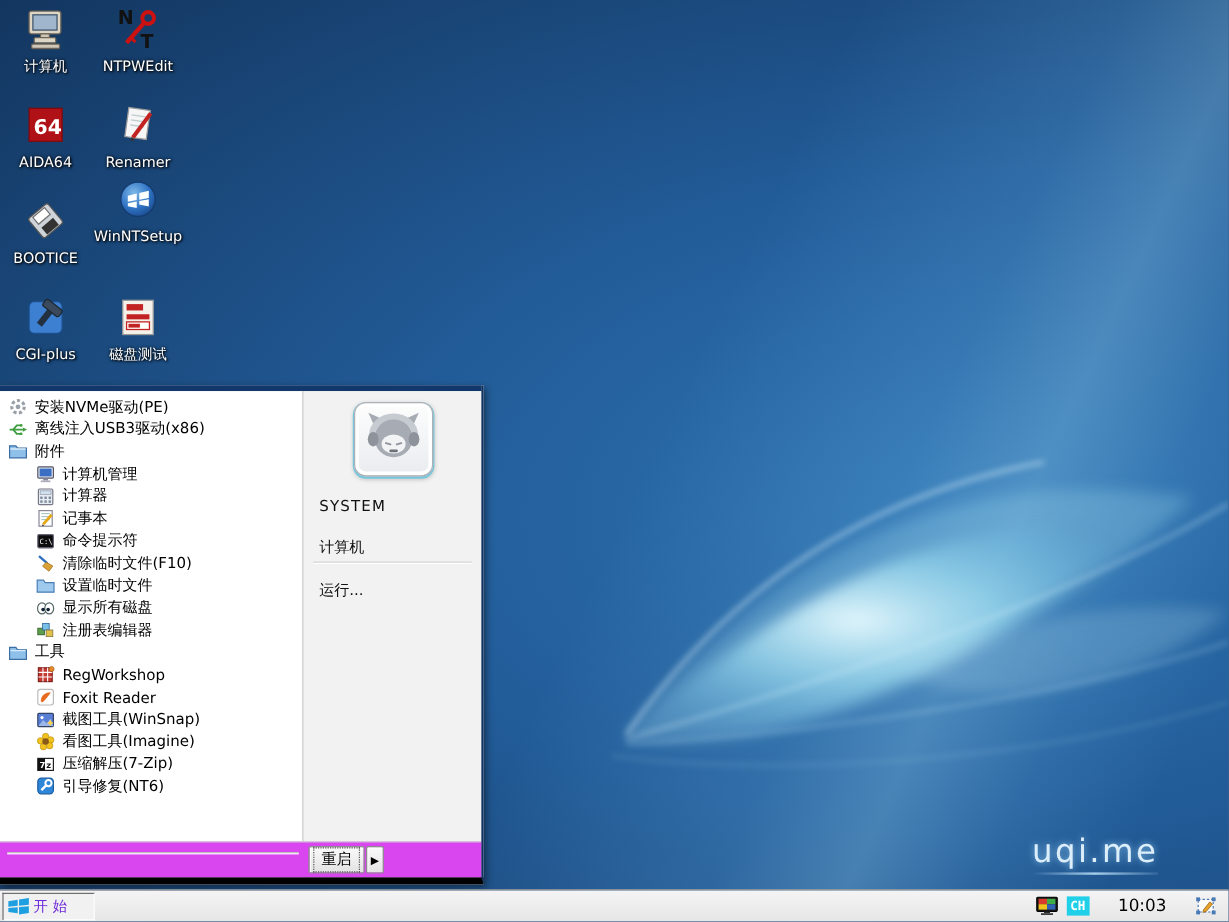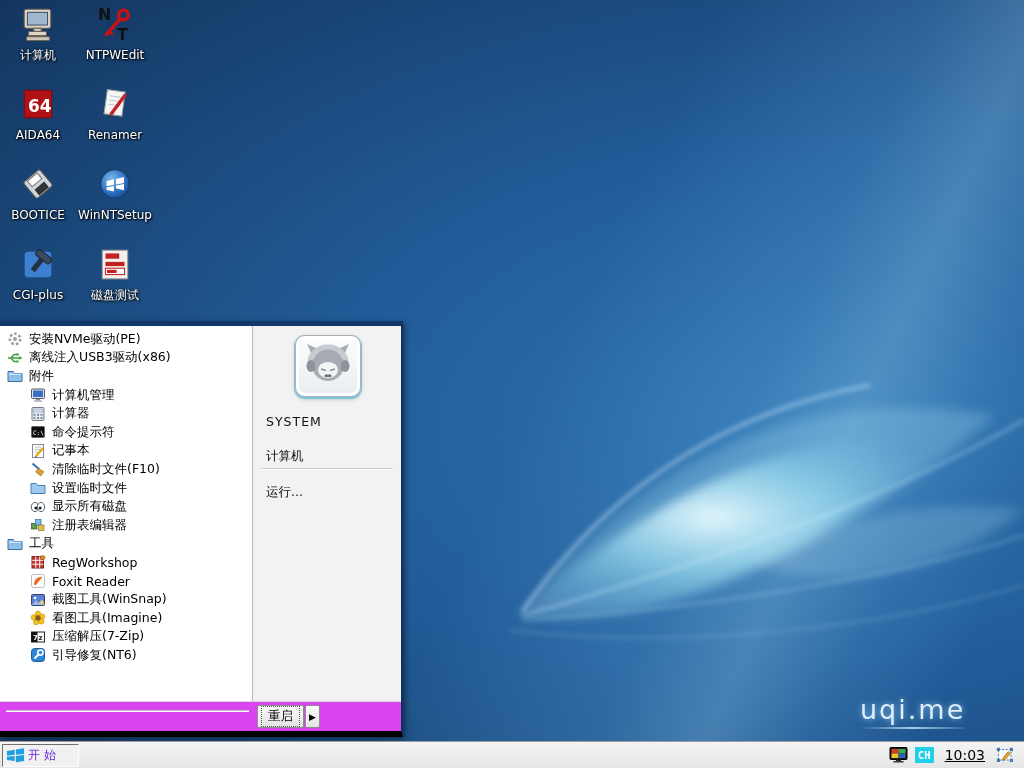--- a/index.html
+++ b/index.html
@@ -71,21 +71,21 @@
     border:1px solid; border-color:#6d6d6d #fdfdfd #fdfdfd #6d6d6d;
     display:flex; align-items:center; padding-left:3px; cursor:pointer; }
   #start-button .flag { width:19px; height:19px; flex:none; }
   #start-button .flag svg { width:100%; height:100%; display:block; }
   #start-label { font-size:12px; color:#6d28d9; letter-spacing:4px; margin-left:3px; }
   #tray { margin-left:auto; display:flex; align-items:center; gap:7px; padding-right:9px; height:100%; }
   .tray-ico { width:19px; height:16px; cursor:pointer; }
   .tray-ico svg { width:100%; height:100%; display:block; }
   #lang-badge { width:19px; height:16px; background:#1fd0e8; color:#fff; font-size:10.5px; font-weight:bold;
     display:flex; align-items:center; justify-content:center; cursor:pointer; font-family:"DejaVu Sans Mono",monospace; }
-  #clock { font-size:14px; color:#000; margin:0 4px; cursor:default; font-family:"DejaVu Sans",sans-serif;text-decoration:underline; }
+  #clock { font-size:14px; color:#000; margin:0 17px; cursor:default; font-family:"DejaVu Sans",sans-serif; }
 </style>
 </head>
 <body>
 
 <div id="screen">
 
   <div id="wallpaper"></div>
   <div id="beam"></div>
   <svg id="swoosh" width="574" height="345" viewBox="0 0 574 345">
     <defs>
@@ -142,21 +142,21 @@
             <line x1="13" y1="27" x2="27" y2="8" stroke="#c22222" stroke-width="3.2"></line>
             <path d="M11 30 l3.4-1 -2.4-2.4 Z" fill="#333"></path>
           </svg></span><span class="dlabel">Renamer</span></div>
       <div class="dcell" style="left: 0px; top: 166px; text-decoration: underline;"><span class="dic"><svg viewBox="0 0 34 34">
             <g transform="rotate(-40 17 17)">
               <rect x="7" y="7" width="20" height="20" rx="2" fill="#cfd4da" stroke="#555"></rect>
               <rect x="11" y="8.5" width="12" height="7" fill="#fff" stroke="#777"></rect>
               <rect x="11" y="19" width="12" height="7" fill="#333"></rect>
             </g>
           </svg></span><span class="dlabel">BOOTICE</span></div>
-      <div class="dcell" style="left: 77px; top: 166px;"><span class="dic"><svg viewBox="0 0 34 34">
+      <div class="dcell" style="left: 77px; top: 148px;"><span class="dic"><svg viewBox="0 0 34 34">
             <defs>
               <radialGradient id="wns" cx="38%" cy="32%" r="75%">
                 <stop offset="0%" stop-color="#7db9e8"></stop>
                 <stop offset="60%" stop-color="#2f72c4"></stop>
                 <stop offset="100%" stop-color="#1a4a8c"></stop>
               </radialGradient>
             </defs>
             <circle cx="17" cy="17" r="13.5" fill="url(#wns)" stroke="#143a6e"></circle>
             <g fill="#fff">
               <path d="M9 14.2 l7-1.7 v5.2 l-7 1.4 Z"></path>
@@ -242,40 +242,40 @@
                   <rect x="7" y="11" width="2" height="2"></rect>
                   <rect x="10.5" y="11" width="2" height="2"></rect>
                 </g>
               </svg>
             </span>
             <span>计算器</span>
           </div>
           <div class="mrow ind">
             <span class="ico">
               <svg viewBox="0 0 16 16">
-                <rect x="1.5" y="2.5" width="13" height="11" rx="1" fill="#0d0d0d" stroke="#667"></rect>
-                <text x="3" y="10.5" font-size="6" fill="#fff" font-family="DejaVu Sans Mono,monospace">C:\</text>
-              </svg>
-            </span>
-            <span>命令提示符</span>
-          </div>
-          <div class="mrow ind">
-            <span class="ico">
-              <svg viewBox="0 0 16 16">
                 <rect x="2.5" y="1.5" width="11" height="13" fill="#fff" stroke="#889"></rect>
                 <g stroke="#9bb" stroke-width=".8">
                   <line x1="4.5" y1="4" x2="11.5" y2="4"></line>
                   <line x1="4.5" y1="6.5" x2="11.5" y2="6.5"></line>
                   <line x1="4.5" y1="9" x2="11.5" y2="9"></line>
                 </g>
                 <line x1="6" y1="13" x2="13" y2="5" stroke="#e6a817" stroke-width="2.4"></line>
                 <path d="M5 14.6 l1.8-.5 -1.3-1.3 Z" fill="#333"></path>
               </svg>
             </span>
             <span>记事本</span>
+          </div>
+          <div class="mrow ind">
+            <span class="ico">
+              <svg viewBox="0 0 16 16">
+                <rect x="1.5" y="2.5" width="13" height="11" rx="1" fill="#0d0d0d" stroke="#667"></rect>
+                <text x="3" y="10.5" font-size="6" fill="#fff" font-family="DejaVu Sans Mono,monospace">C:\</text>
+              </svg>
+            </span>
+            <span>命令提示符</span>
           </div>
           <div class="mrow ind">
             <span class="ico">
               <svg viewBox="0 0 16 16">
                 <line x1="2.5" y1="2.5" x2="9.5" y2="8.5" stroke="#2f6fc0" stroke-width="2"></line>
                 <path d="M8.5 7.5 l5.5 3.2 -3.2 4.3 -5.3-4.2 Z" fill="#d9a036" stroke="#a7761f" stroke-width=".7"></path>
               </svg>
             </span>
             <span>清除临时文件(F10)</span>
           </div>

